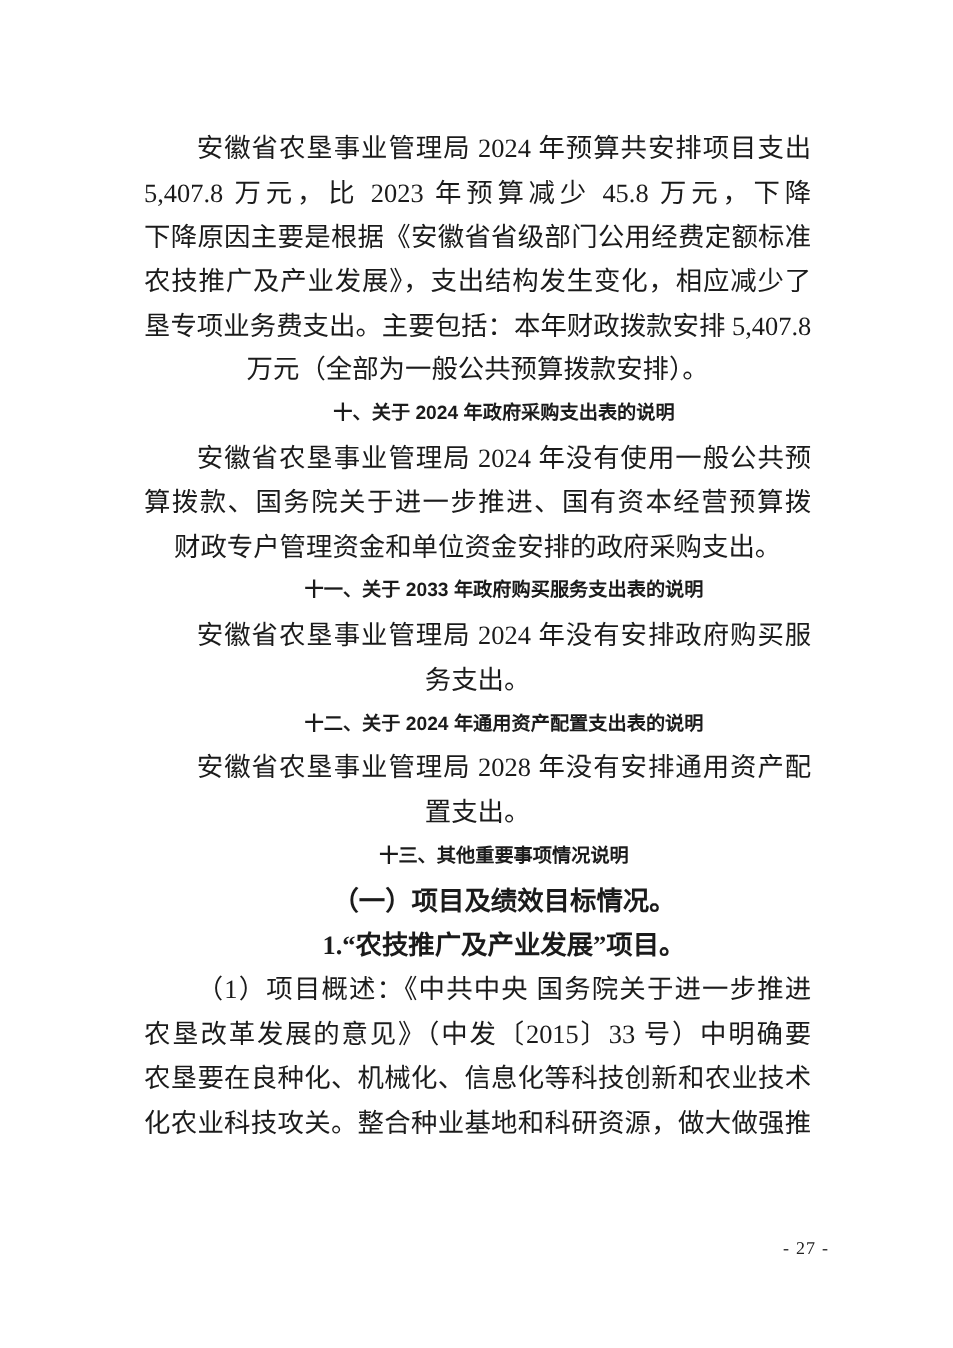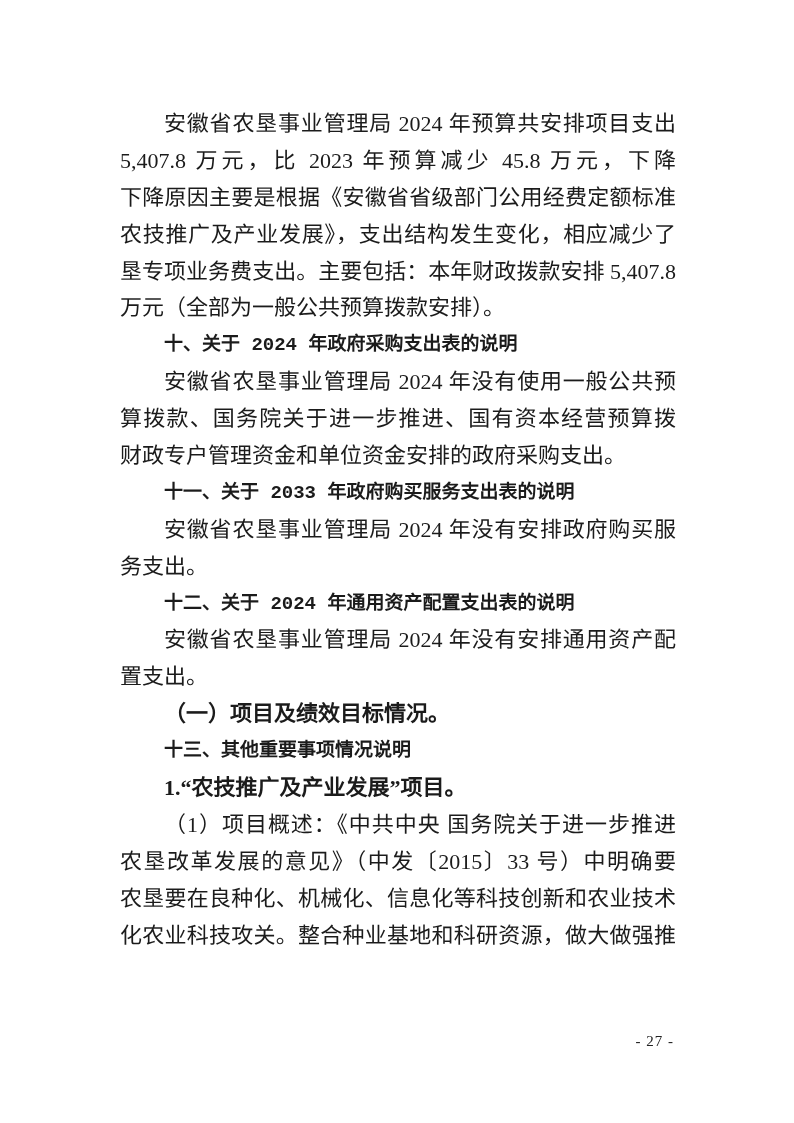--- a/index.html
+++ b/index.html
@@ -19,44 +19,44 @@
     left: 120px;
     top: 106px;
     width: 556px;
   }
   .line {
     height: 36.9px;
     line-height: 36.9px;
     font-size: 22px;
     color: #1b1b1b;
     font-family: "Liberation Serif", "DejaVu Serif", serif;
-    text-align: left;
+    text-align: center;
     overflow: hidden;
   }
   .line.indent {
     padding-left: 44px;
   }
   .line.fill {
     text-align: justify;
     text-align-last: justify;
     text-justify: inter-character;
   }
   .block.heading-hei .line {
-    font-family: Liberation Mono, monospace;
+    font-family: Liberation Sans, sans-serif;
     font-weight: 700;
-    font-size: 19px;
+    font-size: 16px;
   }
   .block.heading-kai .line {
     font-family: "Liberation Serif", "DejaVu Serif", serif;
     font-weight: 700;
   }
   .page-number {
     position: absolute;
     top: 1030px;
-    right: 120px;
+    right: 103px;
     height: 22px;
     line-height: 22px;
     font-size: 15px;
     letter-spacing: 1px;
     color: #222222;
     font-family: "Liberation Serif", "DejaVu Serif", serif;
   }
 </style>
 </head>
 <body>
@@ -83,28 +83,28 @@
         <div class="line indent">十一、关于 2033 年政府购买服务支出表的说明</div>
       </div>
       <div class="block body">
         <div class="line indent fill">安徽省农垦事业管理局 2024 年没有安排政府购买服</div>
         <div class="line">务支出。</div>
       </div>
       <div class="block heading-hei">
         <div class="line indent">十二、关于 2024 年通用资产配置支出表的说明</div>
       </div>
       <div class="block body">
-        <div class="line indent fill">安徽省农垦事业管理局 2024 年没有安排通用资产配</div>
+        <div class="line indent fill">安徽省农垦事业管理局 2028 年没有安排通用资产配</div>
         <div class="line">置支出。</div>
+      </div>
+      <div class="block heading-hei">
+        <div class="line indent">十三、其他重要事项情况说明</div>
       </div>
       <div class="block heading-kai">
         <div class="line indent">（一）项目及绩效目标情况。</div>
-      </div>
-      <div class="block heading-hei">
-        <div class="line indent">十三、其他重要事项情况说明</div>
       </div>
       <div class="block heading-kai">
         <div class="line indent">1.“农技推广及产业发展”项目。</div>
       </div>
       <div class="block body">
         <div class="line indent fill">（1）项目概述：《中共中央 国务院关于进一步推进</div>
         <div class="line fill">农垦改革发展的意见》（中发〔2015〕33 号）中明确要求，</div>
         <div class="line fill">农垦要在良种化、机械化、信息化等科技创新和农业技术</div>
         <div class="line fill">化农业科技攻关。整合种业基地和科研资源，做大做强推</div>
       </div>

